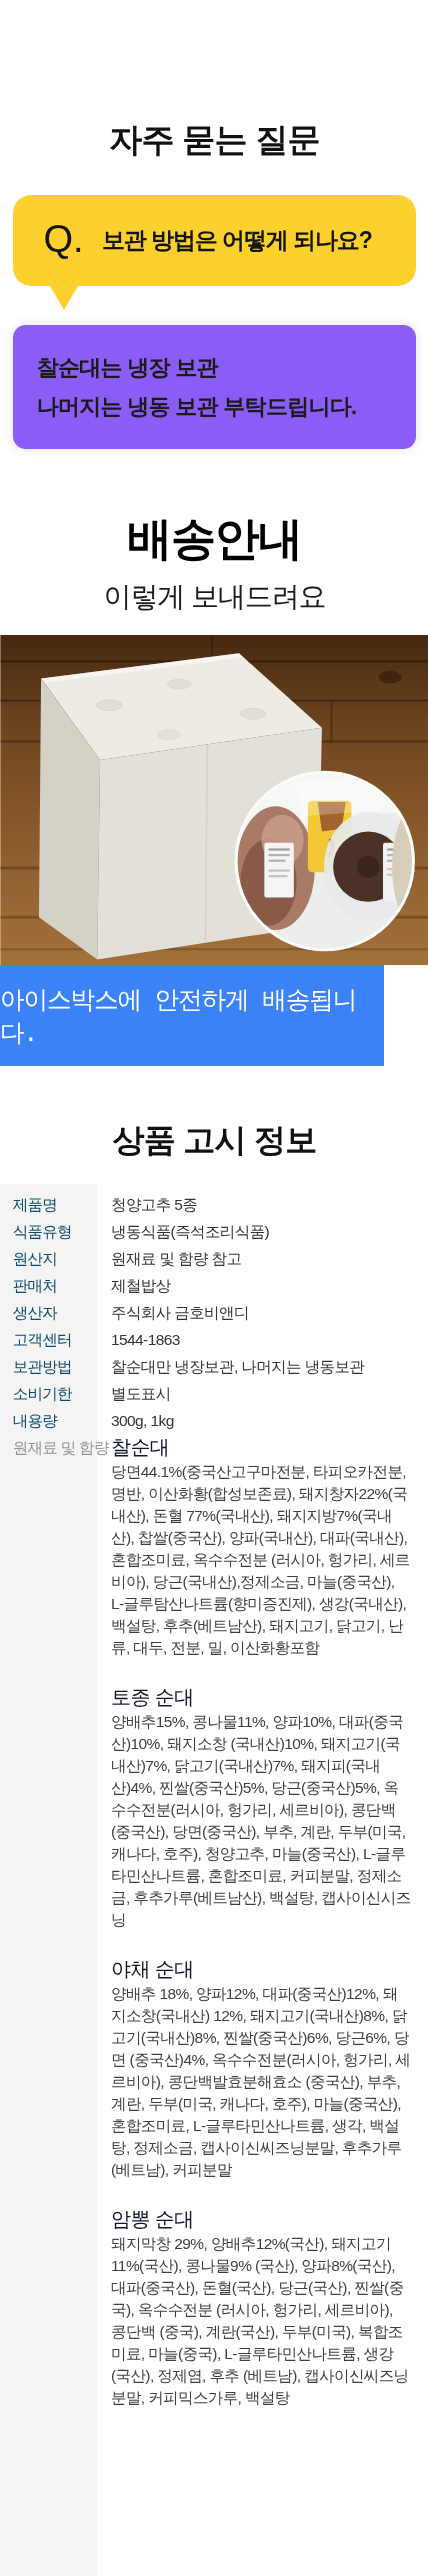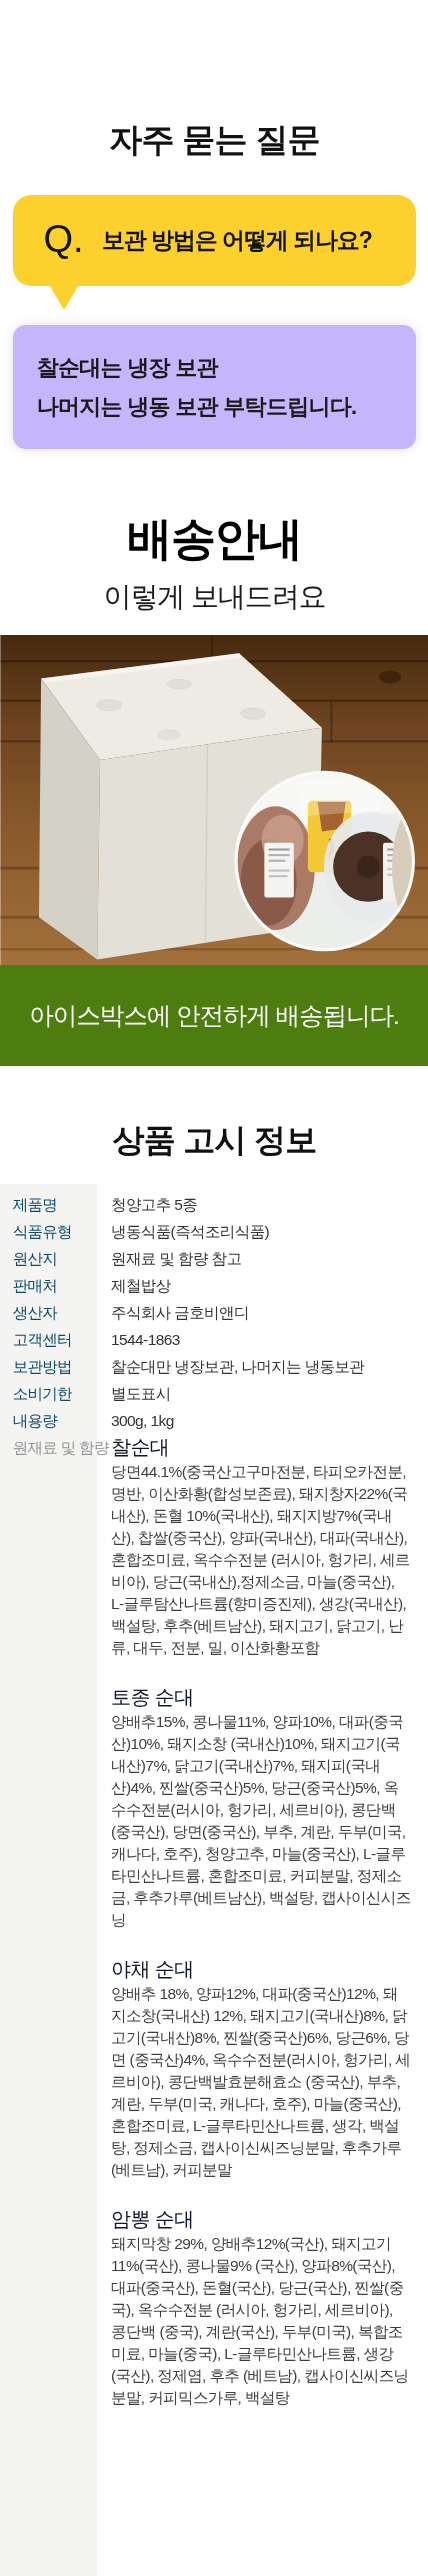--- a/index.html
+++ b/index.html
@@ -8,29 +8,29 @@
   .page { width:429px; height:2576px; margin:0 auto; background:#fff; overflow:hidden; position:relative; }
 
   
   .faq-title { text-align:center; padding-top:118px; font-size:33px; font-weight:800; letter-spacing:-0.7px; color:#111; }
   .q-bubble { position:relative; margin:32px 12.7px 0 12.7px; height:91px; background:#fcd12e; border-radius:18.3px;
               display:flex; align-items:center; padding:0 21px; }
   .q-bubble .q-mark { font-size:38px; font-weight:500; color:#141414; margin:0 18.3px 2.8px 9.8px; }
   .q-bubble .q-text { font-size:23px; font-weight:700; color:#141414; letter-spacing:-1.1px; }
   .q-tail { position:absolute; left:37px; top:100%; width:0; height:0;
             border-left:14.8px solid transparent; border-right:14.8px solid transparent; border-top:24px solid #fcd12e; }
-  .a-box { margin:39px 12.7px 0 12.7px; background:#c4b5fd; border-radius:12.7px; box-shadow:0 0 11.2px rgba(0,0,0,.12);
+  .a-box { margin:39px 12.7px 0 12.7px; background:#8b5cf6; border-radius:12.7px; box-shadow:0 0 11.2px rgba(0,0,0,.12);
            padding:23px 24px; }
   .a-box .a-line { font-size:22px; font-weight:700; color:#1a1a1a; line-height:1.78; letter-spacing:-0.7px; }
 
   
   .ship-title { margin-top:60px; text-align:center; font-size:45px; font-weight:800; letter-spacing:-1.4px; color:#000000; }
   .ship-subtitle { margin-top:8.4px; text-align:center; font-size:28px; font-weight:400; letter-spacing:-1.1px; color:#1c1c1c; }
   .photo-wrap { margin-top:19.7px; width:429px; height:330px; position:relative; }
-  .caption-bar { width:428px; height:101px; background:#4d7c0f; display:flex; align-items:center; justify-content:center; }
+  .caption-bar { width:384px; height:101px; background:#3b82f6; display:flex; align-items:center; justify-content:center;font-family:Liberation Mono, monospace; }
   .caption-bar span { color:#ffffff; font-size:24.6px; font-weight:500; letter-spacing:-1.1px; }
 
   
   .notice-title { margin-top:53px; text-align:center; font-size:32px; font-weight:800; letter-spacing:-0.7px; color:#111; }
   .notice-table { position:relative; margin-top:21px; width:429px; height:1416px; overflow:hidden; }
   .label-col-bg { position:absolute; left:0; top:0; width:97px; height:100%; background:#f4f4f2; }
   .tbl-grid { position:relative; display:grid; grid-template-columns:97px 1fr; padding-top:7px; }
   .tbl-label { padding-left:12.7px; font-size:15.5px; color:#0c4a6e; line-height:27px; letter-spacing:-0.7px; white-space:nowrap; }
   .tbl-value { padding-left:14px; padding-right:18.3px; font-size:15.5px; color:#333; line-height:27px; letter-spacing:-0.6px; }
   .ing-label { padding-left:12.7px; font-size:15.5px; color:#949494; line-height:27px; letter-spacing:-0.7px; white-space:nowrap; }
@@ -176,21 +176,21 @@
 
   <div class="tbl-label">소비기한</div>
   <div class="tbl-value">별도표시</div>
 
   <div class="tbl-label">내용량</div>
   <div class="tbl-value">300g, 1kg</div>
 <div class="ing-label">원재료 및 함량</div>
         <div class="ing-value">
   <div class="ing-section">
     <span class="sec-name">찰순대</span>
-    <span class="sec-body">당면44.1%(중국산고구마전분, 타피오카전분, 명반, 이산화황(합성보존료), 돼지창자22%(국내산), 돈혈 10%(국내산), 돼지지방7%(국내산), 찹쌀(중국산), 양파(국내산), 대파(국내산),혼합조미료, 옥수수전분 (러시아, 헝가리, 세르비아), 당근(국내산),정제소금, 마늘(중국산), L-글루탐산나트륨(향미증진제), 생강(국내산), 백설탕, 후추(베트남산), 돼지고기, 닭고기, 난류, 대두, 전분, 밀, 이산화황포함</span>
+    <span class="sec-body">당면44.1%(중국산고구마전분, 타피오카전분, 명반, 이산화황(합성보존료), 돼지창자22%(국내산), 돈혈 77%(국내산), 돼지지방7%(국내산), 찹쌀(중국산), 양파(국내산), 대파(국내산),혼합조미료, 옥수수전분 (러시아, 헝가리, 세르비아), 당근(국내산),정제소금, 마늘(중국산), L-글루탐산나트륨(향미증진제), 생강(국내산), 백설탕, 후추(베트남산), 돼지고기, 닭고기, 난류, 대두, 전분, 밀, 이산화황포함</span>
   </div>
 
 
   <div class="ing-section">
     <span class="sec-name">토종 순대</span>
     <span class="sec-body">양배추15%, 콩나물11%, 양파10%, 대파(중국산)10%, 돼지소창 (국내산)10%, 돼지고기(국내산)7%, 닭고기(국내산)7%, 돼지피(국내산)4%, 찐쌀(중국산)5%, 당근(중국산)5%, 옥수수전분(러시아, 헝가리, 세르비아), 콩단백(중국산), 당면(중국산), 부추, 계란, 두부(미국, 캐나다, 호주), 청양고추, 마늘(중국산), L-글루타민산나트륨, 혼합조미료, 커피분말, 정제소금, 후추가루(베트남산), 백설탕, 캡사이신시즈닝</span>
   </div>
 
   <div class="ing-section">
     <span class="sec-name">야채 순대</span>

